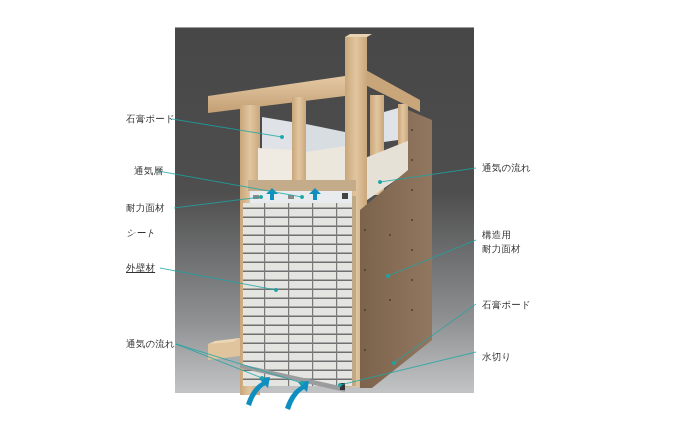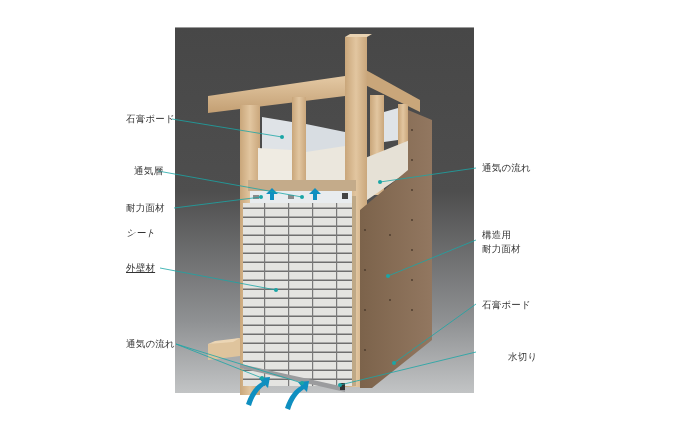--- a/index.html
+++ b/index.html
@@ -163,15 +163,15 @@
   <div class="label" style="left:134px; top:164px;">通気層</div>
   <div class="label" style="left:126px; top:201px;">耐力面材</div>
   <div class="label" style="left:126px; top:226px;font-style:italic;">シート</div>
   <div class="label" style="left:126px; top:261px;text-decoration:underline;">外壁材</div>
   <div class="label" style="left:126px; top:337px;">通気の流れ</div>
 
   <div class="label" style="left:482px; top:161px;">通気の流れ</div>
   <div class="label" style="left:482px; top:229px;font-family:Liberation Mono, monospace;">構造用</div>
   <div class="label" style="left:482px; top:242px;text-align:right;">耐力面材</div>
   <div class="label" style="left:482px; top:298px;">石膏ボード</div>
-  <div class="label" style="left:482px; top:350px;margin-left:26px;">水切り</div>
+  <div class="label" style="left:482px; top:350px;">水切り</div>
 
 </div>
 
 </body></html>

